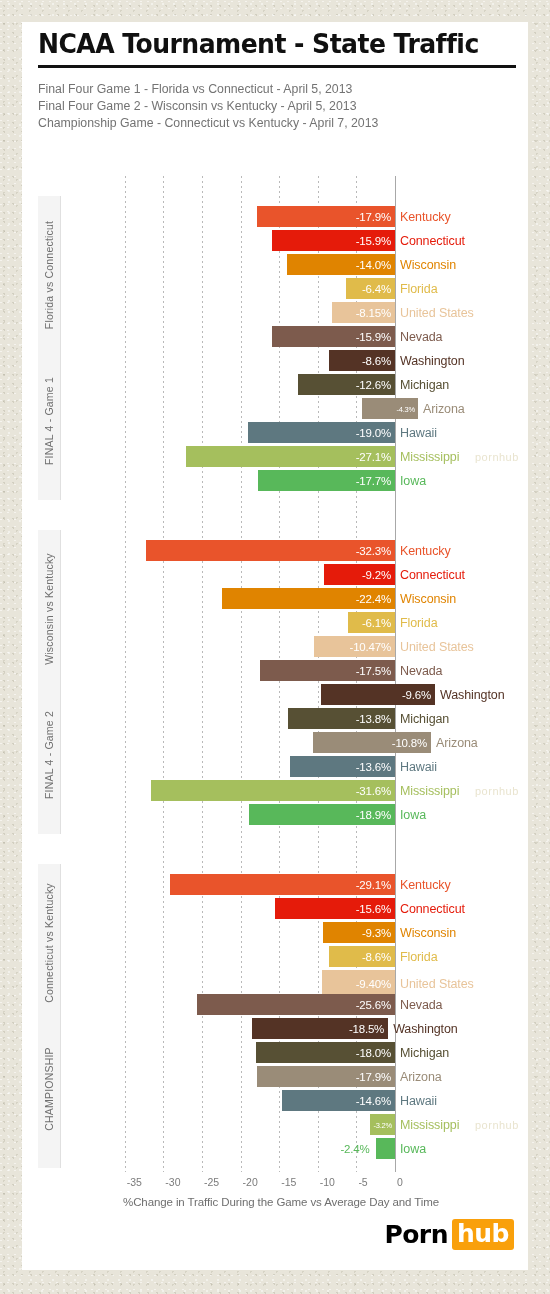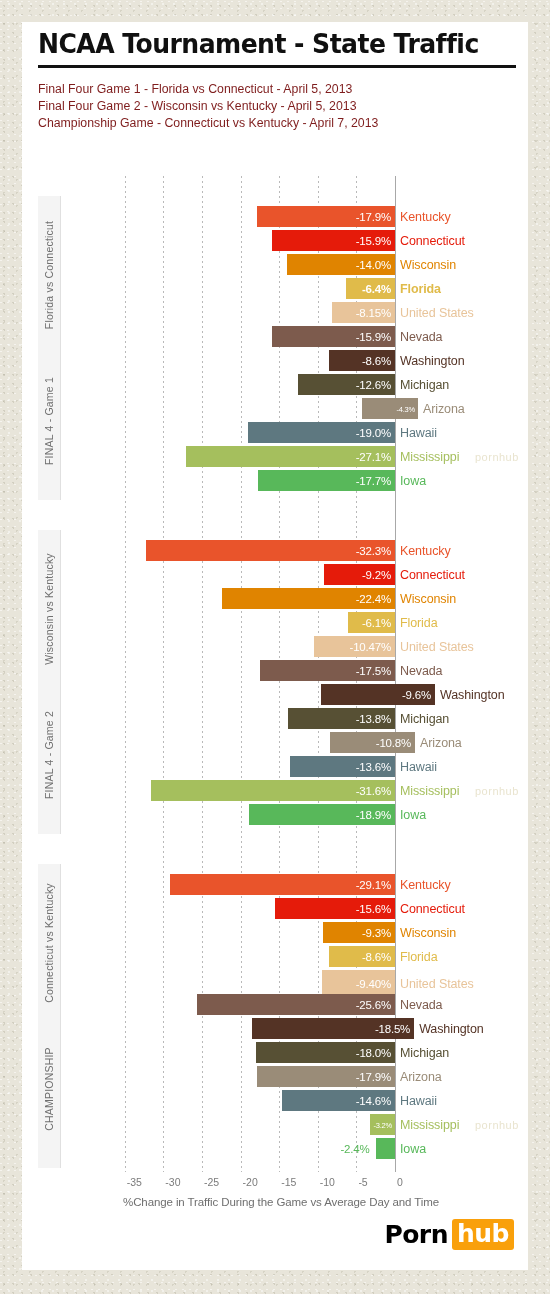--- a/index.html
+++ b/index.html
@@ -40,21 +40,21 @@
   }
   #title-rule {
     margin-top: 6px;
     width: 478px;
     height: 3px;
     background: #111111;
   }
   #subtitles { margin-top: 13px; }
   .subtitle {
     font-size: 12.3px;
-    color: #7f1d1d;
+    color: #737373;
     line-height: 17px;
     white-space: nowrap;
   }
 
   
   #plot {
     position: absolute;
     left: 16px; top: 150px;
     width: 478px; height: 1020px;
   }
@@ -222,21 +222,21 @@
         <div class="barrow" style="top: 58px; left: 234.217px; width: 122.783px; height: 21px;">
           <div class="bar" style="left: 0px; right: 0px; background: rgb(229, 27, 10);"></div>
           <div class="barval">-15.9%</div>
           <div class="barname" style="color: rgb(229, 27, 10);">Connecticut</div>
         </div>
         <div class="barrow" style="top: 82px; left: 248.889px; width: 108.111px; height: 21px;">
           <div class="bar" style="left: 0px; right: 0px; background: rgb(224, 132, 0);"></div>
           <div class="barval">-14.0%</div>
           <div class="barname" style="color: rgb(224, 132, 0);">Wisconsin</div>
         </div>
-        <div class="barrow" style="top: 106px; left: 307.578px; width: 49.4222px; height: 21px; font-weight: bold;">
+        <div class="barrow" style="top: 106px; left: 307.578px; width: 49.4222px; height: 21px;">
           <div class="bar" style="left: 0px; right: 0px; background: rgb(224, 187, 74);"></div>
           <div class="barval">-6.4%</div>
           <div class="barname" style="color: rgb(224, 187, 74);">Florida</div>
         </div>
         <div class="barrow" style="top: 130px; left: 294.064px; width: 62.9361px; height: 21px;">
           <div class="bar" style="left: 0px; right: 0px; background: rgb(232, 196, 154);"></div>
           <div class="barval">-8.15%</div>
           <div class="barname" style="color: rgb(232, 196, 154);">United States</div>
         </div>
         <div class="barrow" style="top: 154px; left: 234.217px; width: 122.783px; height: 21px;">
@@ -308,21 +308,21 @@
         <div class="barrow" style="top: 512px; left: 282.867px; width: 74.1333px; height: 21px; padding-left: 40px;">
           <div class="bar" style="left: 0px; right: 0px; background: rgb(84, 51, 37);"></div>
           <div class="barval">-9.6%</div>
           <div class="barname" style="color: rgb(84, 51, 37);">Washington</div>
         </div>
         <div class="barrow" style="top: 536px; left: 250.433px; width: 106.567px; height: 21px;">
           <div class="bar" style="left: 0px; right: 0px; background: rgb(87, 80, 52);"></div>
           <div class="barval">-13.8%</div>
           <div class="barname" style="color: rgb(87, 80, 52);">Michigan</div>
         </div>
-        <div class="barrow" style="top: 560px; left: 292px; width: 85px; height: 21px;">
+        <div class="barrow" style="top: 560px; left: 275px; width: 70px; height: 21px; padding-left: 48px;">
           <div class="bar" style="left: 0px; right: 0px; background: rgb(154, 140, 120);"></div>
           <div class="barval">-10.8%</div>
           <div class="barname" style="color: rgb(154, 140, 120);">Arizona</div>
         </div>
         <div class="barrow" style="top: 584px; left: 251.978px; width: 105.022px; height: 21px;">
           <div class="bar" style="left: 0px; right: 0px; background: rgb(94, 120, 128);"></div>
           <div class="barval">-13.6%</div>
           <div class="barname" style="color: rgb(94, 120, 128);">Hawaii</div>
         </div>
         <div class="barrow" style="top: 608px; left: 112.978px; width: 244.022px; height: 21px;">
@@ -359,21 +359,21 @@
         <div class="barrow" style="top: 798px; left: 284.411px; width: 72.5889px; height: 27px;">
           <div class="bar" style="left: 0px; right: 0px; background: rgb(232, 196, 154);"></div>
           <div class="barval">-9.40%</div>
           <div class="barname" style="color: rgb(232, 196, 154);">United States</div>
         </div>
         <div class="barrow" style="top: 822px; left: 159.311px; width: 197.689px; height: 21px;">
           <div class="bar" style="left: 0px; right: 0px; background: rgb(125, 91, 77);"></div>
           <div class="barval">-25.6%</div>
           <div class="barname" style="color: rgb(125, 91, 77);">Nevada</div>
         </div>
-        <div class="barrow" style="top: 846px; left: 214.139px; width: 162px; height: 21px;">
+        <div class="barrow" style="top: 846px; left: 214.139px; width: 136px; height: 21px;">
           <div class="bar" style="left: 0px; right: 0px; background: rgb(84, 51, 37);"></div>
           <div class="barval">-18.5%</div>
           <div class="barname" style="color: rgb(84, 51, 37);">Washington</div>
         </div>
         <div class="barrow" style="top: 870px; left: 218px; width: 139px; height: 21px;">
           <div class="bar" style="left: 0px; right: 0px; background: rgb(87, 80, 52);"></div>
           <div class="barval">-18.0%</div>
           <div class="barname" style="color: rgb(87, 80, 52);">Michigan</div>
         </div>
         <div class="barrow" style="top: 894px; left: 218.772px; width: 138.228px; height: 21px;">

